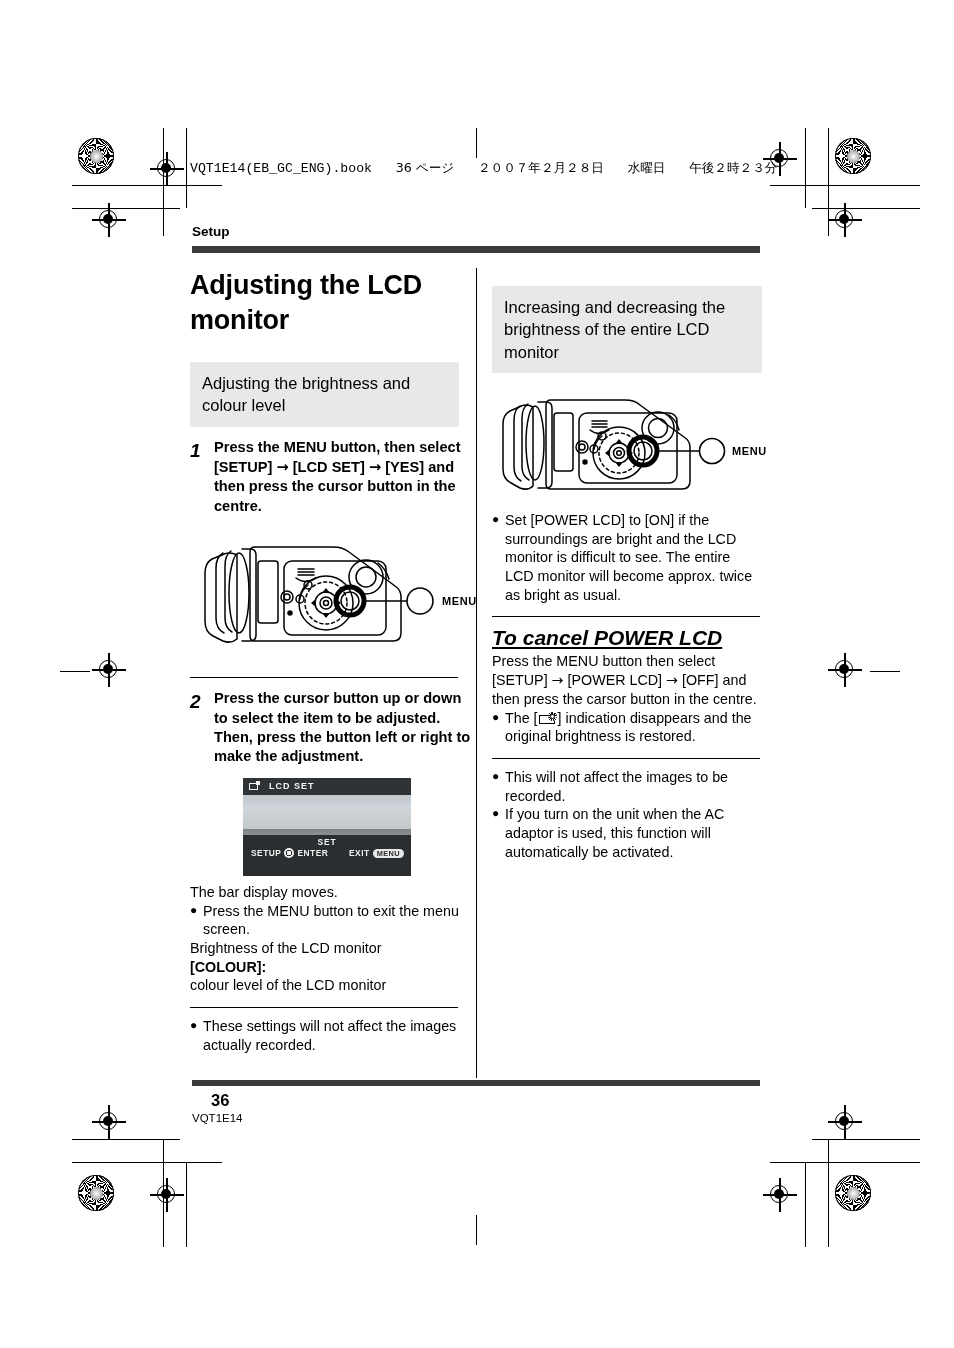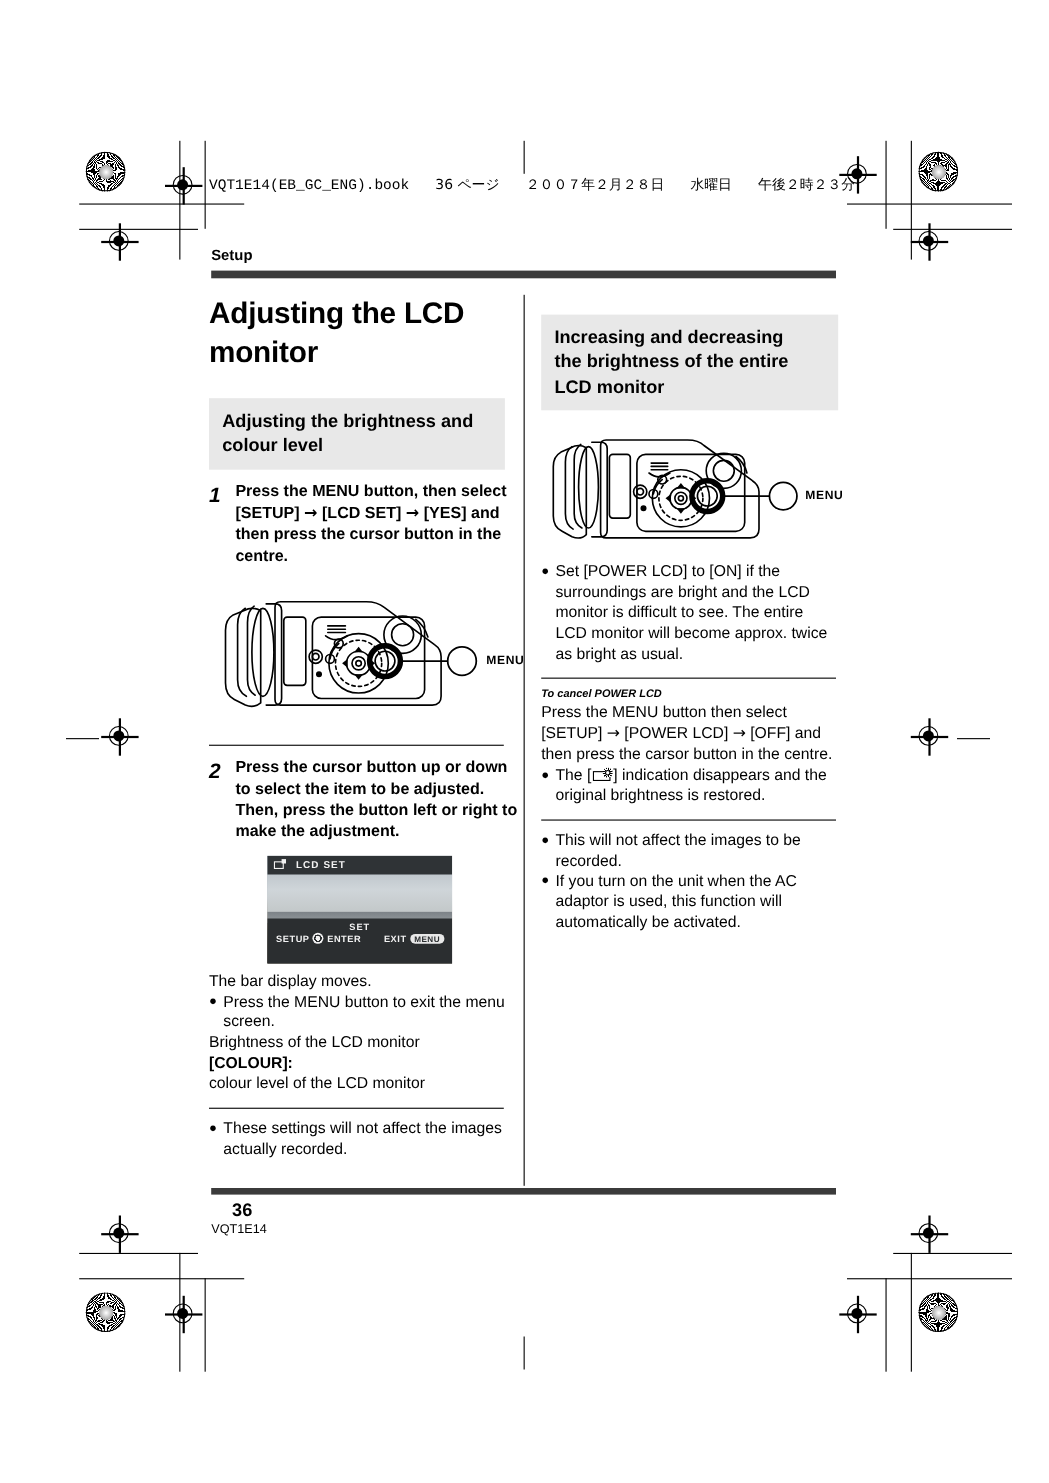--- a/index.html
+++ b/index.html
@@ -137,21 +137,21 @@
     margin: 0;
     font-size: 27px;
     font-weight: bold;
     line-height: 1.28;
     letter-spacing: -0.2px;
   }
 
   .shaded-head {
     background: #e8e8e8;
     font-size: 16.5px;
-    font-weight: bold;
+    font-weight: normal;
     line-height: 1.35;
     padding: 10px 28px 10px 12px;
     box-sizing: border-box;
   }
   .shaded-head.left { margin-top: 25px; width: 269px; }
   .shaded-head.right { width: 270px; }
 
   .step {
     display: flex;
     margin-top: 11px;
@@ -195,24 +195,25 @@
 
   .hairline {
     height: 1px;
     background: #000;
     margin: 12px 0 9px 0;
   }
   .hairline.w-left { width: 268px; }
   .hairline.w-right { width: 268px; }
 
   .sub-italic {
-    font-size: 10px;
+    font-size: 21px;
     font-weight: bold;
     font-style: italic;
     margin-top: 4px;
+    text-decoration: underline;
   }
 
   .arrow { font-family: "DejaVu Sans", sans-serif; }
 
   
   .cam-fig { position: relative; }
   .cam-fig.left  { width: 272px; height: 140px; margin: 9px 0 0 8px; }
   .cam-fig.right { width: 268px; height: 130px; margin: 8px 0 0 4px; }
   .cam-fig svg { display: block; width: 100%; height: 100%; }
   .menu-word {

